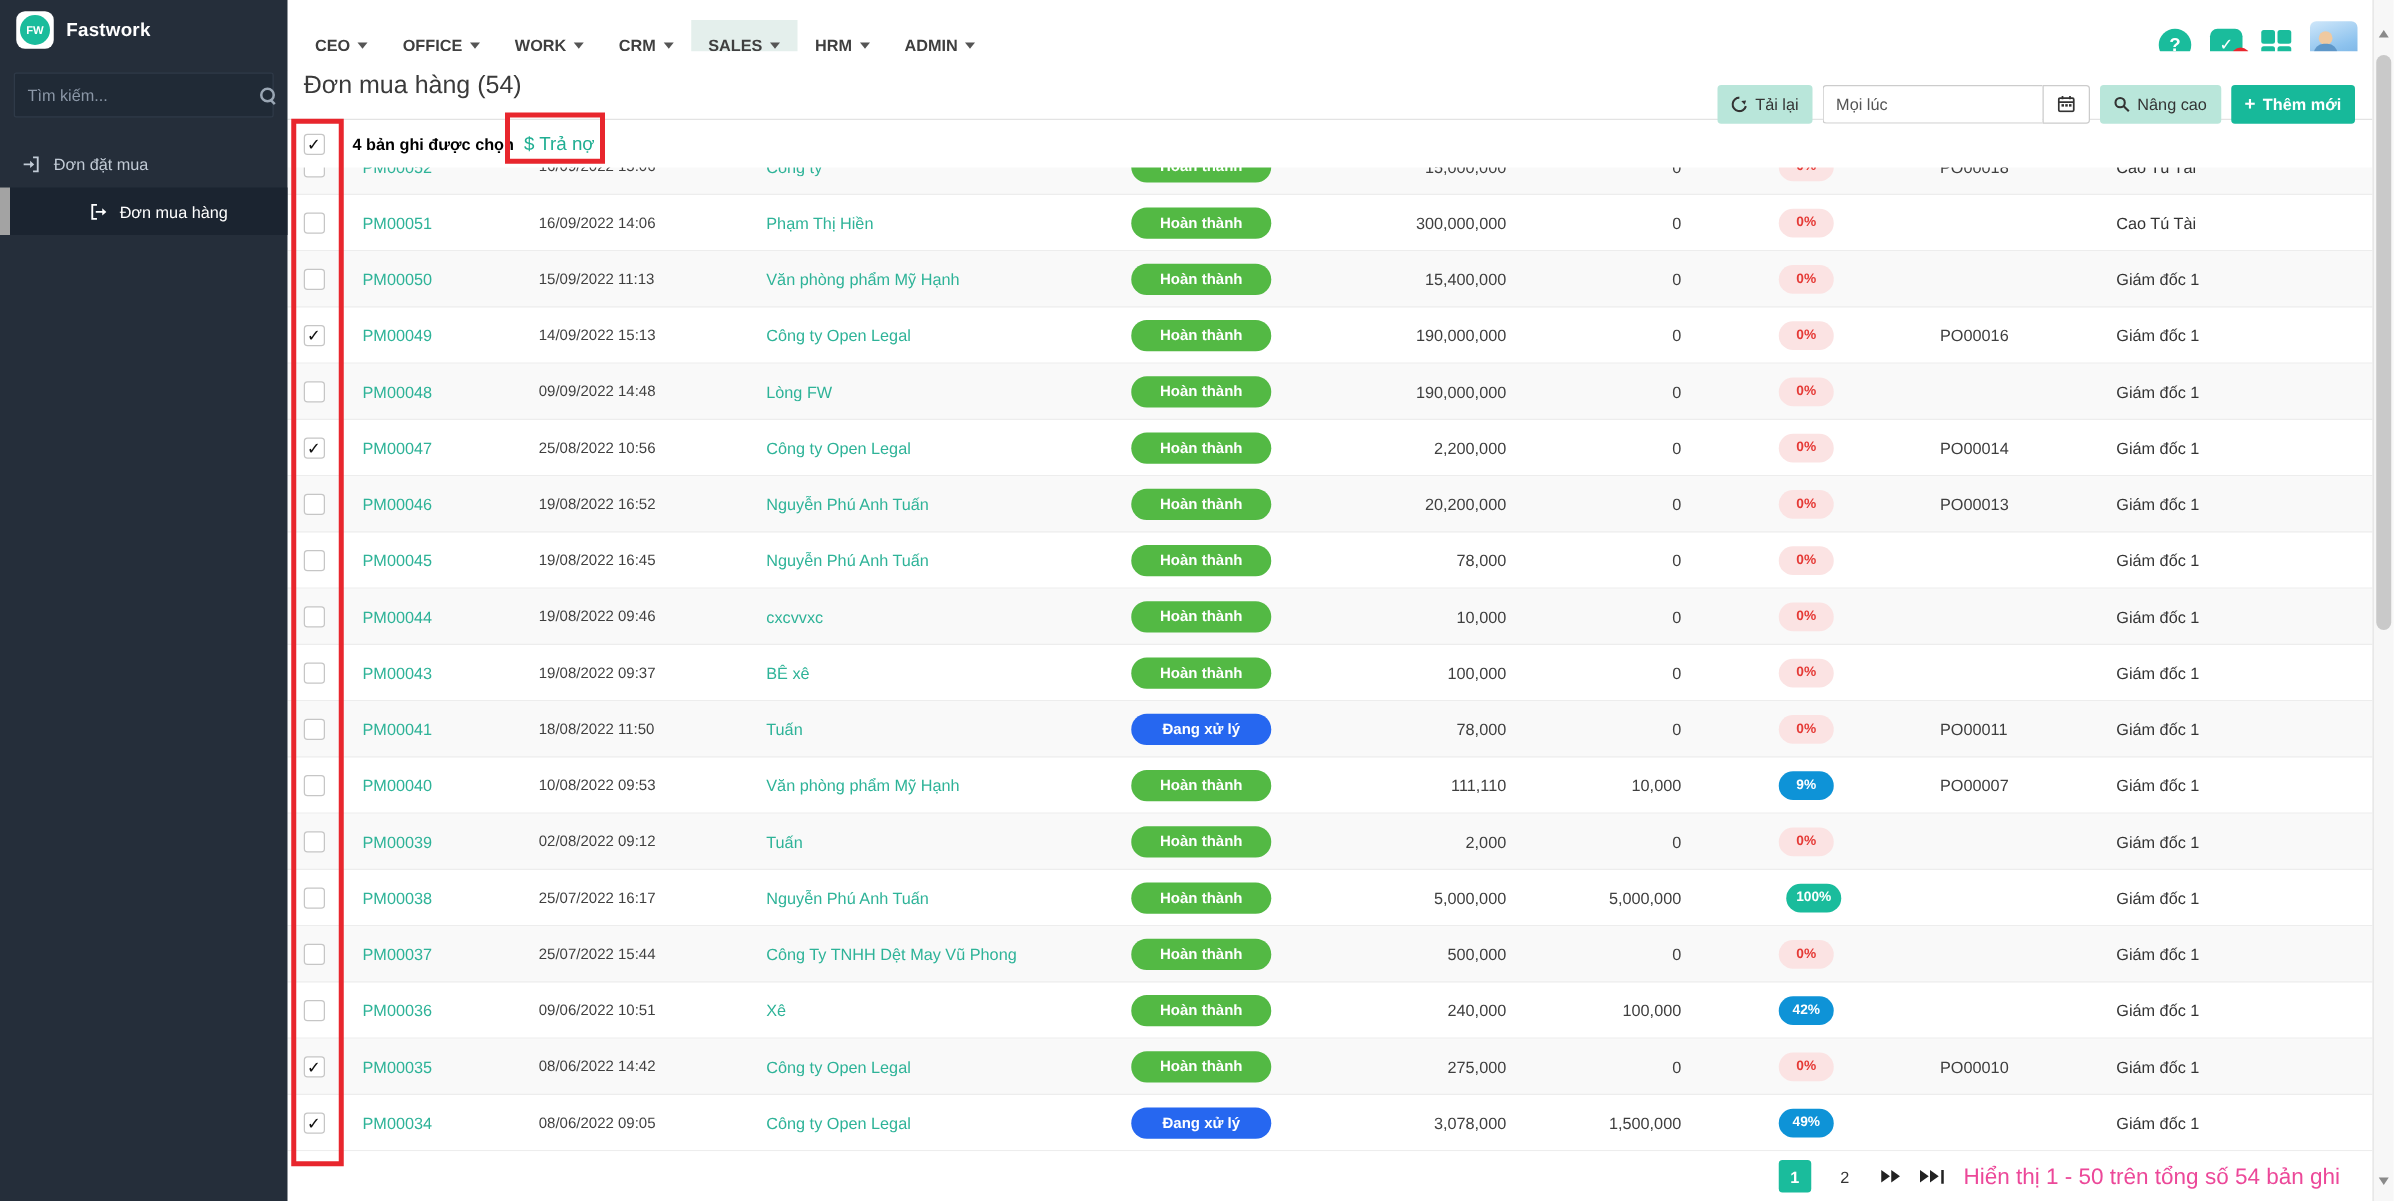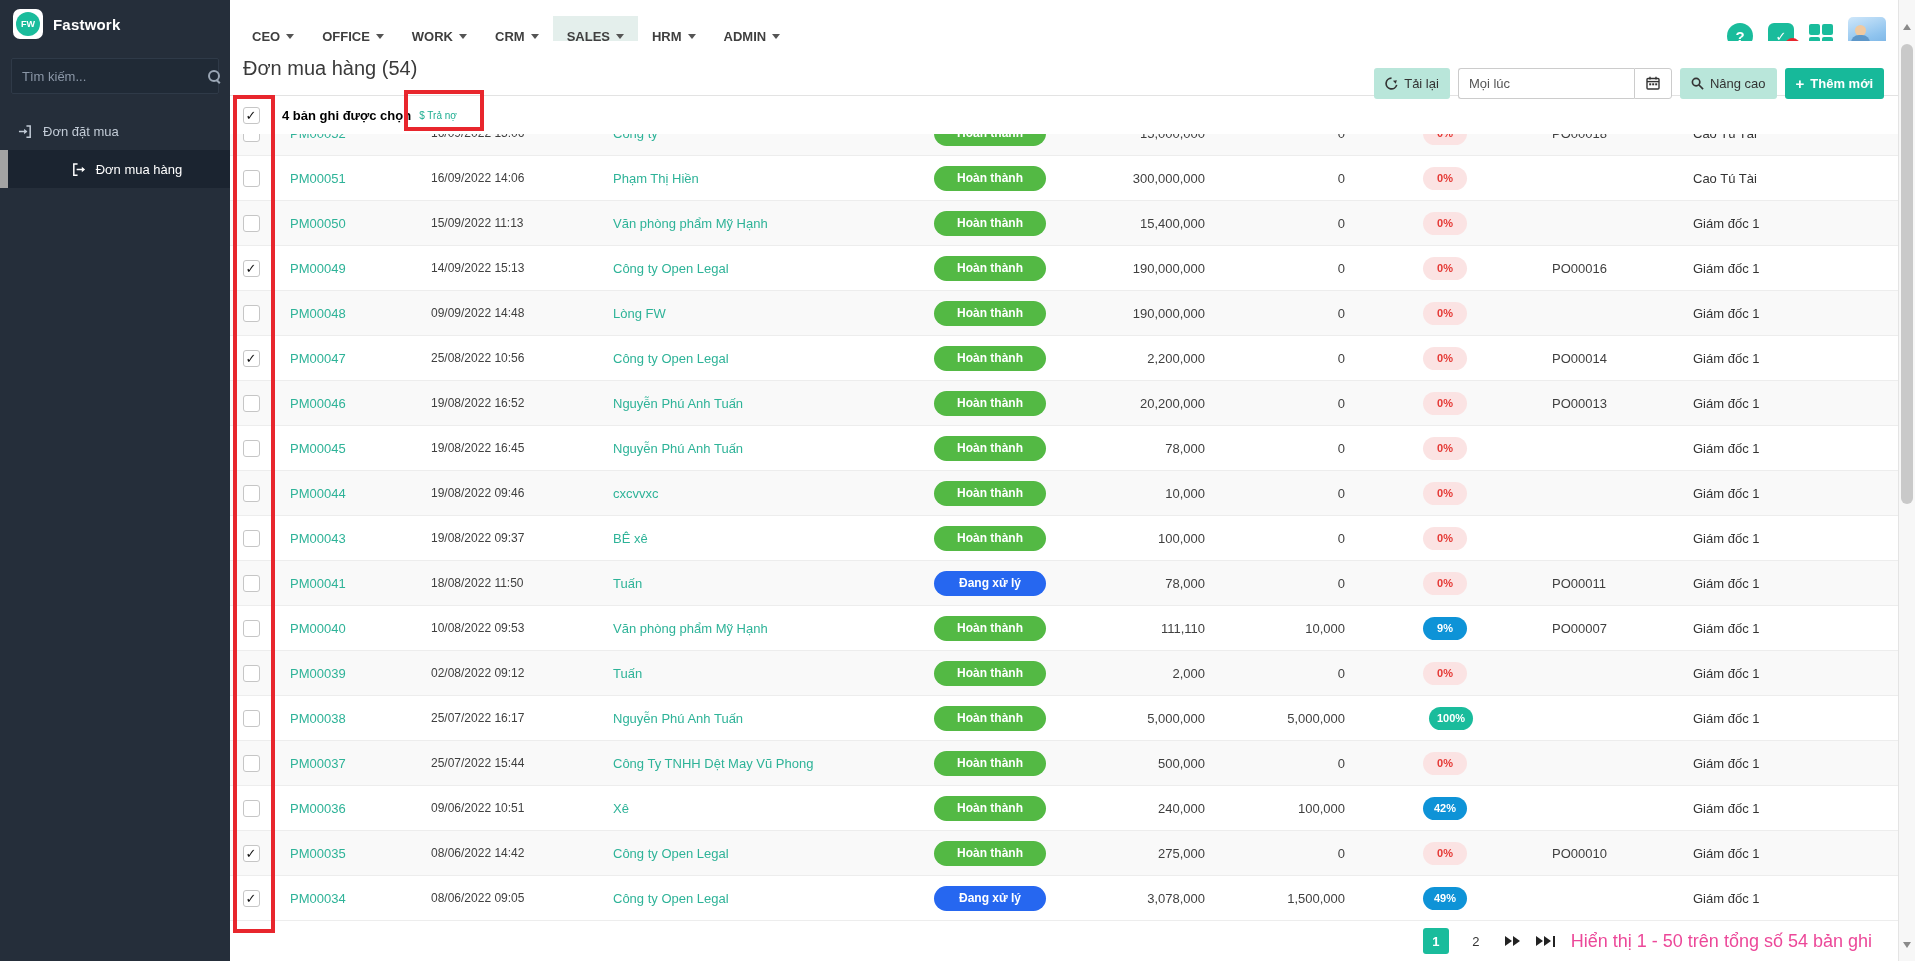--- a/index.html
+++ b/index.html
@@ -51,33 +51,33 @@
   .btn-primary { background:#17b99a; color:#fff; font-weight:bold; }
   .date-group { display:flex; height:31px; }
   .date-input { width:176px; height:31px; border:1px solid #ccc; border-right:none; border-radius:3px 0 0 3px; font-size:13px; color:#555; padding:0 10px; outline:none; font-family:inherit; background:#fff; }
   .date-addon { width:38px; height:31px; border:1px solid #ccc; border-radius:0 3px 3px 0; background:#fff; display:flex; align-items:center; justify-content:center; cursor:pointer; }
   .plus { font-size:15px; font-weight:bold; line-height:1; }
 
   
   .toolbar { position:absolute; left:230px; top:96px; width:1668px; height:38px; background:#fff; z-index:3; display:flex; align-items:center; }
   .toolbar .cbcell { width:42px; display:flex; justify-content:center; }
   .sel-text { font-size:13px; font-weight:bold; color:#000000; padding-left:10px; }
-  .pay-link { font-size:10px; color:#1fae92; margin-left:8px; cursor:pointer; }
+  .pay-link { font-size:15px; color:#1fae92; margin-left:8px; cursor:pointer; }
 
   
   .rows { position:absolute; left:230px; top:111px; width:1668px; z-index:1; }
   .trow { height:45px; display:grid; align-items:center; border-bottom:1px solid #ededed;
     grid-template-columns:42px 138px 190px 305px 170px 160px 125px 170px 130px 238px; }
   .trow.stripe { background:#f9f9f9; }
   .cell-cb { display:flex; justify-content:center; }
   .cb { width:17px; height:17px; border:1px solid #c6c6c6; border-radius:3px; background:#fff; display:flex; align-items:center; justify-content:center; font-size:13px; color:#111; line-height:1; cursor:pointer; }
   .cell-code { padding-left:18px; font-size:13px; color:#2eb398; cursor:pointer; }
   .cell-date { padding-left:21px; font-size:12px; color:#3f3f3f; }
   .cell-sup { padding-left:13px; font-size:13px; color:#2eb398; cursor:pointer; overflow:hidden; text-overflow:ellipsis; white-space:nowrap; }
-  .cell-status { display:flex; justify-content:center; }
+  .cell-status { display:flex; }
   .pill { min-width:112px; height:25px; border-radius:13px; color:#fff; font-size:12px; font-weight:bold; display:flex; align-items:center; justify-content:center; }
   .st-done { background:#53b944; }
   .st-proc { background:#2667f0; }
   .cell-amount,.cell-paid { font-size:13px; color:#3f3f3f; text-align:right; padding-right:30px; }
   .cell-paid { padding-right:15px; }
   .cell-pct { display:flex; justify-content:center; }
   .pct { min-width:44px; height:23px; border-radius:12px; font-size:11px; font-weight:bold; display:flex; align-items:center; justify-content:center; padding:0 8px; }
   .pct-zero { background:#fbe3e3; color:#e53935; }
   .pct-blue { background:#0e93d7; color:#fff; }
   .pct-teal { background:#1abc9c; color:#fff;margin-left:12px; }

